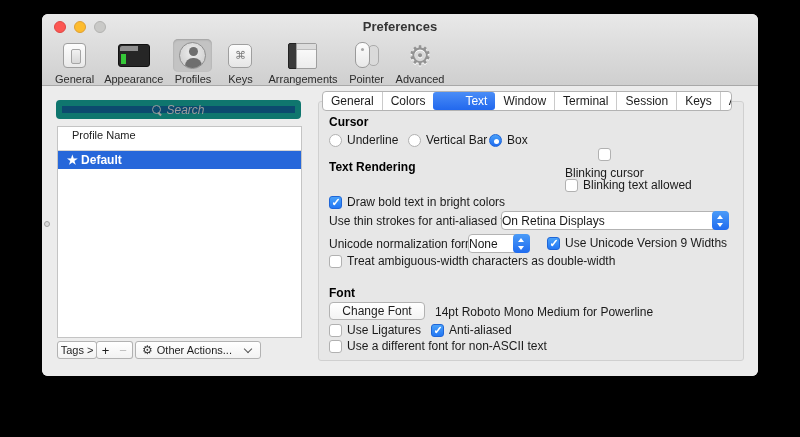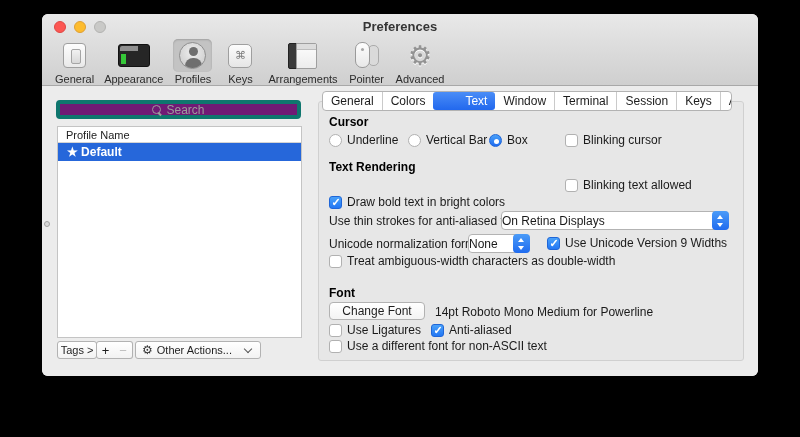--- a/index.html
+++ b/index.html
@@ -64,31 +64,31 @@
     border-radius:50%; background:#a7a7a7; }
   .ic-pointer .m2 { position:absolute; left:14px; top:3px; width:11px; height:21px;
     background:#dadada; border:1px solid #ababab; border-radius:5px; }
   .ic-advanced { font-family:"DejaVu Sans",sans-serif; font-size:27px; line-height:27px; color:#939393;
     text-shadow:0 1px 0 #fff; }
 
   
   .body { position:absolute; left:0; top:72px; width:716px; height:290px; background:#ececec; }
 
   
-  .search { position:absolute; left:14px; top:14px; width:245px; height:19px; background:#701a75;
-    border:4px solid #0f766e; border-radius:4px; display:flex; align-items:center; justify-content:center;
-    gap:4px; color:#9d9d9d; font-size:12px; }
+  .search { position:absolute; left:14px; top:14px; width:245px; height:19px; background:#0c4a6e;
+    border:6px solid #0f766e; border-radius:4px; display:flex; align-items:center; justify-content:center;
+    gap:4px; color:#9d9d9d; font-size:12px;font-style:italic; }
   .mag { position:relative; width:10px; height:10px; }
   .mag::before { content:""; position:absolute; left:0; top:0; width:7px; height:7px;
     border:1.4px solid #9d9d9d; border-radius:50%; }
   .mag::after { content:""; position:absolute; left:7px; top:7px; width:3.5px; height:1.5px;
     background:#9d9d9d; transform:rotate(45deg); transform-origin:0 0; }
   .proflist { position:absolute; left:15px; top:40px; width:245px; height:212px; background:#fff;
     border:1px solid #c4c4c4; }
-  .proflist .hdr { height:16px; line-height:16px; padding-left:8px; font-size:11px; color:#222;
+  .proflist .hdr { height:24px; line-height:16px; padding-left:14px; font-size:11px; color:#222;
     border-bottom:1px solid #d4d4d4; background:#fff; }
   .prow { height:18px; line-height:18px; padding-left:6px; font-size:12px; }
   .prow.selected { background:#2667da; color:#fff; font-weight:700;padding-left:9px; }
   .btnrow { position:absolute; top:255px; height:18px; font-size:11px; }
   .sbtn { position:absolute; top:0; height:18px; background:linear-gradient(#ffffff,#f2f2f2);
     border:1px solid #b2b2b2; border-radius:3px; display:flex; align-items:center; justify-content:center;
     color:#1e1e1e; }
   .sbtn.tags { left:15px; width:40px; }
   .sbtn.add  { left:54px; width:19px; font-size:13px; border-radius:3px 0 0 3px; }
   .sbtn.rem  { left:72px; width:19px; font-size:13px; color:#bdbdbd; border-left:none; border-radius:0 3px 3px 0; }
@@ -248,21 +248,21 @@
           <span>Underline</span>
         </div>
         <div class="abs ctl" style="left:89px; top:31px;">
           <span class="rd"></span>
           <span>Vertical Bar</span>
         </div>
         <div class="abs ctl" style="left:170px; top:31px;">
           <span class="rd selected"></span>
           <span>Box</span>
         </div>
-        <div class="abs ctl" style="left:246px; top:31px;">
+        <div class="abs ctl" style="left:246px; top:46px;flex-direction:column;">
           <span class="cb"></span>
           <span>Blinking cursor</span>
         </div>
 
         <div class="ph" style="left:10px; top:58px;">Text Rendering</div>
         <div class="abs ctl" style="left:246px; top:76px;">
           <span class="cb"></span>
           <span>Blinking text allowed</span>
         </div>
         <div class="abs ctl" style="left:10px; top:93px;">

